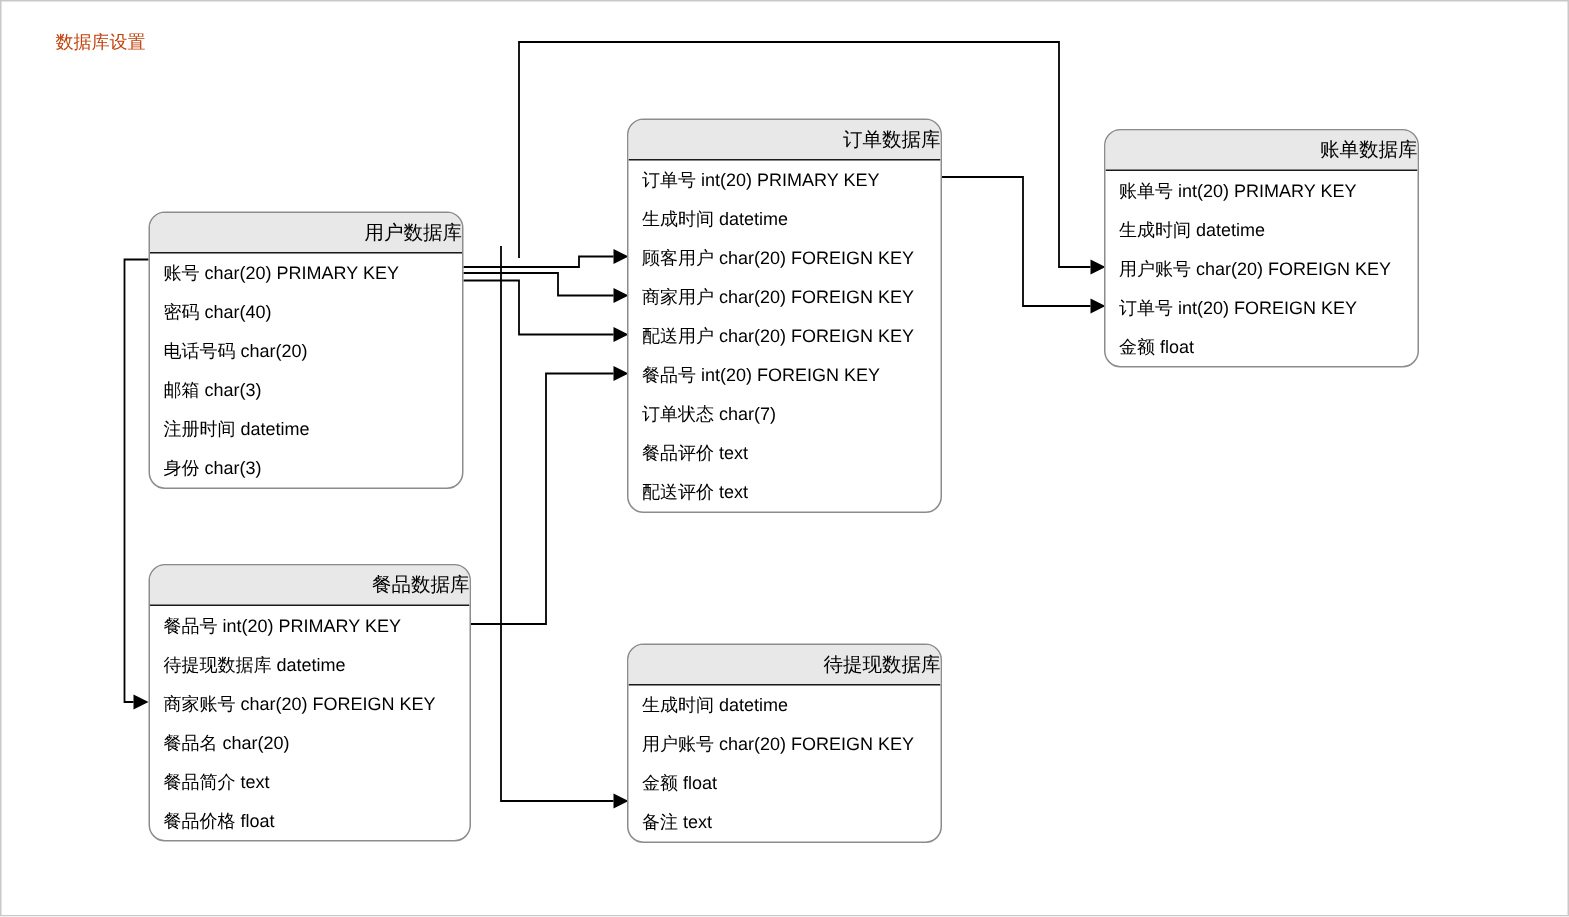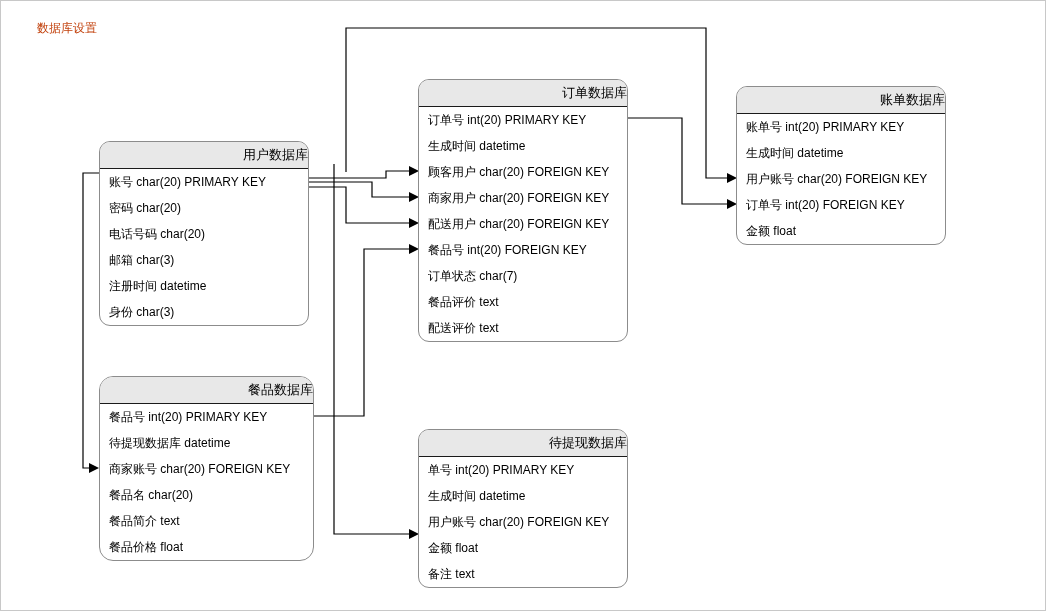--- a/index.html
+++ b/index.html
@@ -132,21 +132,21 @@
     <g>
       <polyline points="627,117 681,117 681,203 726,203"></polyline>
       <polygon class="arrowhead" points="726,198 736,203 726,208"></polygon>
     </g>
   </svg>
 
   <div class="entity" style="left: 98px; top: 140px; width: 210px;">
     <div class="entity-header">用户数据库</div>
     <div class="entity-body">
         <div class="entity-field">账号 char(20) PRIMARY KEY</div>
-        <div class="entity-field">密码 char(20)</div>
+        <div class="entity-field">密码 char(40)</div>
         <div class="entity-field">电话号码 char(20)</div>
         <div class="entity-field">邮箱 char(3)</div>
         <div class="entity-field">注册时间 datetime</div>
         <div class="entity-field">身份 char(3)</div>
       </div>
   </div>
 
   <div class="entity" style="left: 417px; top: 78px; width: 210px;">
     <div class="entity-header">订单数据库</div>
     <div class="entity-body">
@@ -166,36 +166,35 @@
     <div class="entity-header">账单数据库</div>
     <div class="entity-body">
         <div class="entity-field">账单号 int(20) PRIMARY KEY</div>
         <div class="entity-field">生成时间 datetime</div>
         <div class="entity-field">用户账号 char(20) FOREIGN KEY</div>
         <div class="entity-field">订单号  int(20) FOREIGN KEY</div>
         <div class="entity-field">金额 float</div>
       </div>
   </div>
 
-  <div class="entity" style="left: 98px; top: 375px; width: 215px; border-radius: 14px;">
+  <div class="entity" style="left: 98px; top: 375px; width: 215px;">
     <div class="entity-header">餐品数据库</div>
     <div class="entity-body">
         <div class="entity-field">餐品号 int(20) PRIMARY KEY</div>
         <div class="entity-field">待提现数据库 datetime</div>
         <div class="entity-field">商家账号 char(20) FOREIGN KEY</div>
         <div class="entity-field">餐品名 char(20)</div>
         <div class="entity-field">餐品简介 text</div>
         <div class="entity-field">餐品价格 float</div>
       </div>
   </div>
 
   <div class="entity" style="left: 417px; top: 428px; width: 210px;">
     <div class="entity-header">待提现数据库</div>
     <div class="entity-body">
-        <div class="entity-field">单号 int(20) PRIMARY KEY</div>
         <div class="entity-field">生成时间 datetime</div>
         <div class="entity-field">用户账号 char(20) FOREIGN KEY</div>
         <div class="entity-field">金额 float</div>
         <div class="entity-field">备注 text</div>
       </div>
   </div>
 
 </div>
 
 </body></html>

